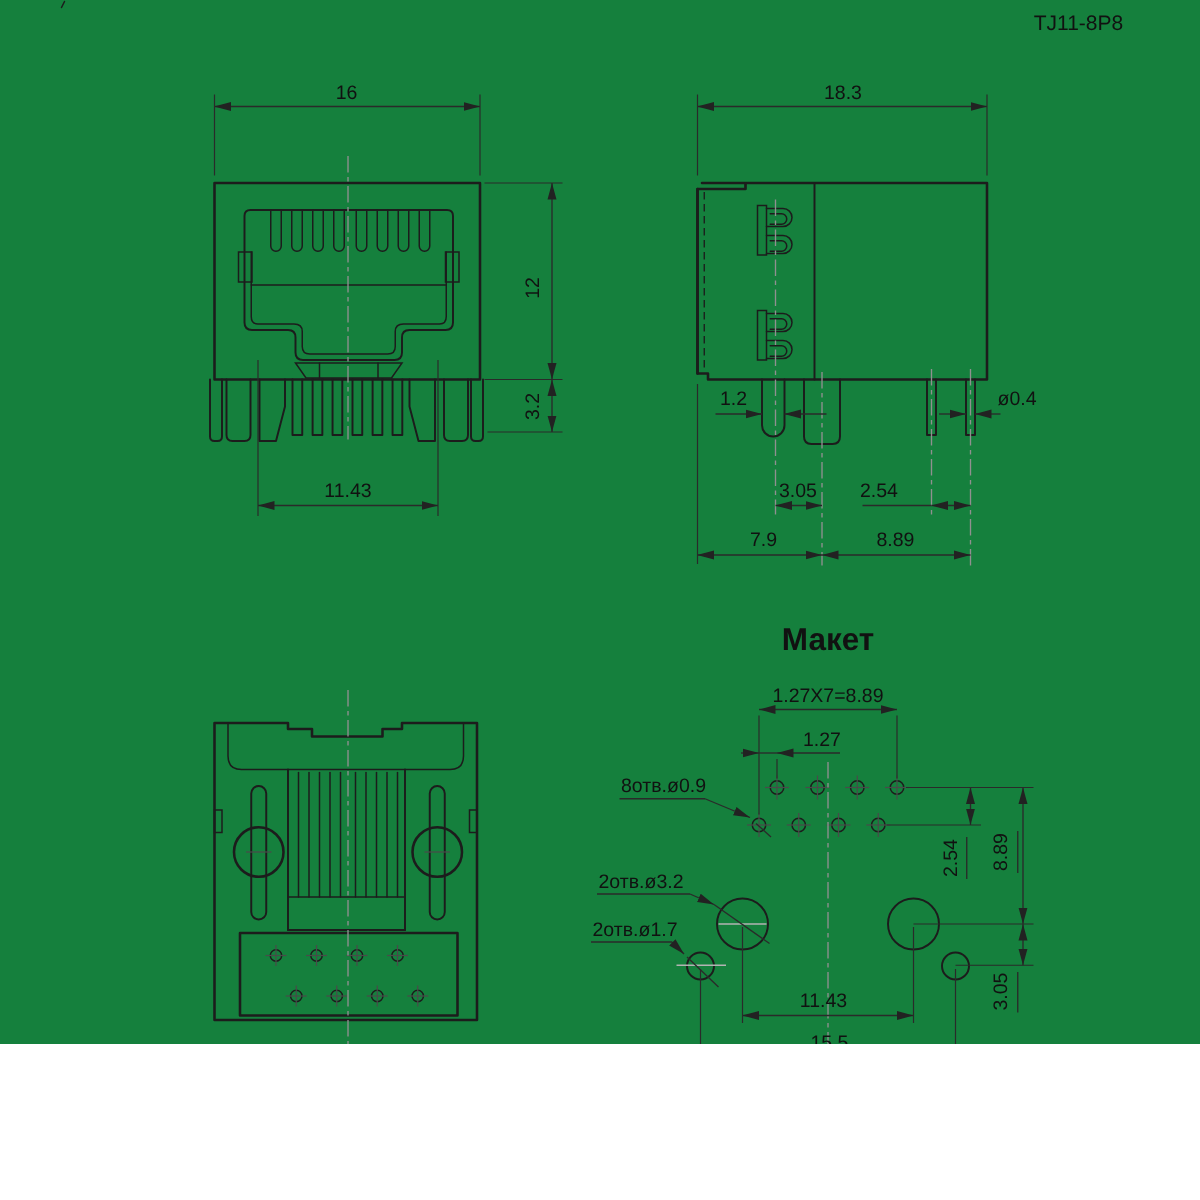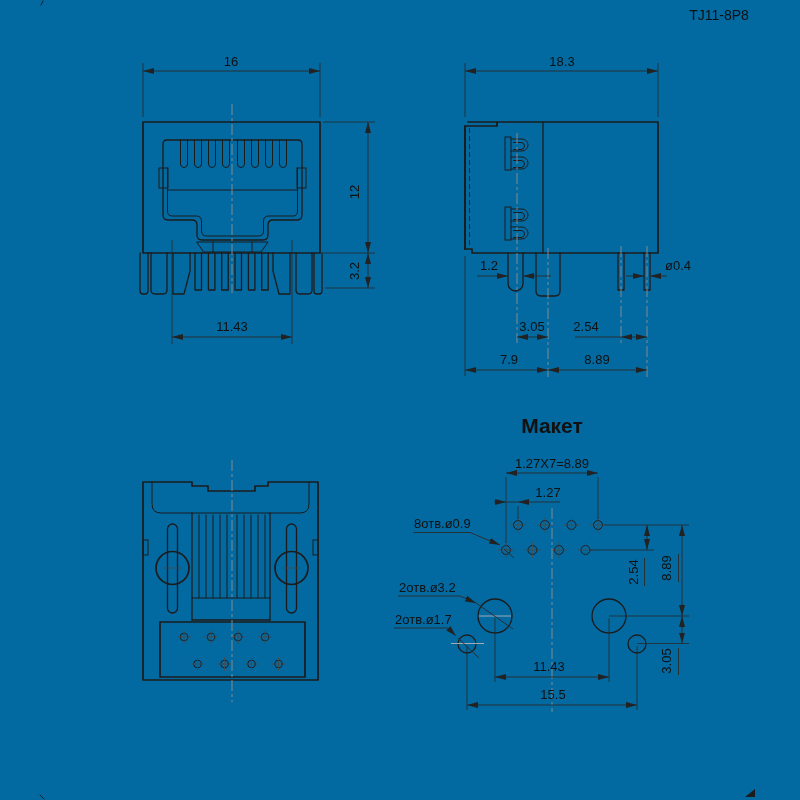--- a/index.html
+++ b/index.html
@@ -1,16 +1,16 @@
 <!DOCTYPE html>
 <html><head>
 <meta charset="utf-8">
 <style>
   html,body{margin:0;padding:0;background:#ffffff;}
-  .sheet{position:relative;width:800px;height:800px;background:#0369a1;overflow:hidden;}
+  .sheet{position:relative;width:800px;height:696px;background:#15803d;overflow:hidden;}
   svg{position:absolute;left:0;top:0;}
   
   .ol{stroke:#1c1c1c;stroke-width:1.7;fill:none;stroke-linejoin:round;stroke-linecap:round;}
   .ml{stroke:#1c1c1c;stroke-width:1.3;fill:none;stroke-linejoin:round;stroke-linecap:round;}
   .tl{stroke:#1c1c1c;stroke-width:1;fill:none;stroke-linecap:round;}
   .dim{stroke:#2a2a2a;stroke-width:0.9;fill:none;}
   .ext{stroke:#2a2a2a;stroke-width:0.8;fill:none;}
   .cl{stroke:#909090;stroke-width:0.9;fill:none;stroke-dasharray:11 3 3 3;}
   .hid{stroke:#1c1c1c;stroke-width:0.9;fill:none;stroke-dasharray:5 3;}
   .gl{stroke:#b3b3b3;stroke-width:0.9;fill:none;}

